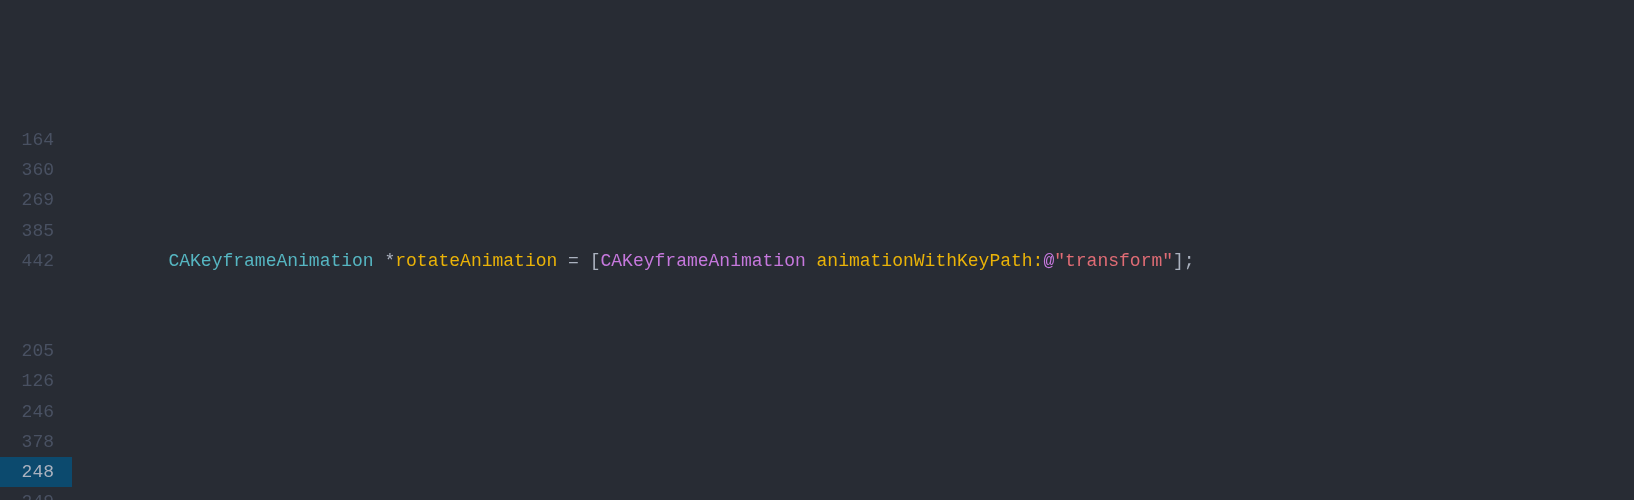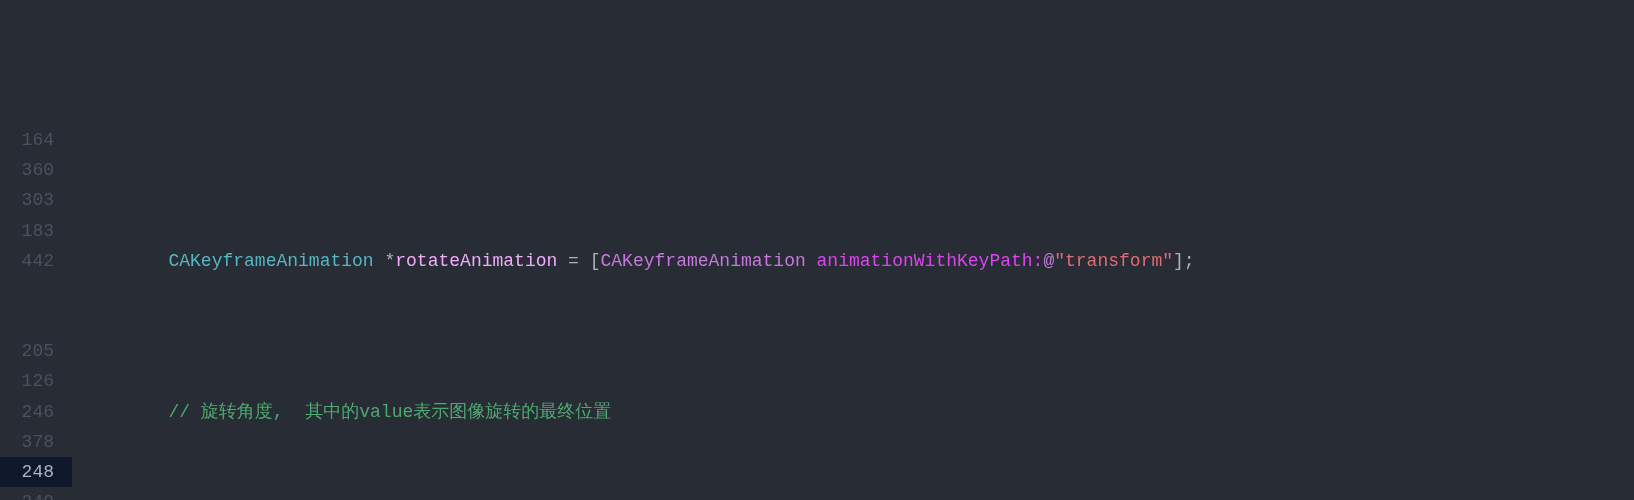--- a/index.html
+++ b/index.html
@@ -26,57 +26,56 @@
     color: #495162;
     user-select: none;
   }
   .gutter .ln {
     display: block;
     padding-right: 18px;
     height: 30.2px;
     line-height: 30.2px;
   }
   .gutter .ln.active {
-    background: #0f172a;
+    background: #0c4a6e;
     color: #abb2bf;
   }
   .code {
     flex: 1;
     padding-top: 4px;
     overflow: hidden;
   }
   .line {
     height: 30.2px;
     line-height: 30.2px;
     padding-left: 10px;
   }
   
   .tk-type    { color: #56b6c2; }
   .tk-punct   { color: #abb2bf; }
-  .tk-ident   { color: #f0abfc; }
-  .tk-method  { color: #d946ef; }
+  .tk-ident   { color: #eab308; }
+  .tk-method  { color: #eab308; }
   .tk-class   { color: #c678dd; }
   .tk-string  { color: #e06c75; }
   .tk-keyword { color: #c678dd; }
   .tk-comment { color: #4caa70; }
 </style>
 </head>
 <body>
 
 
 
 <div class="editor">
-  <div class="gutter" id="gutter"><span class="ln">164</span><span class="ln">360</span><span class="ln">303</span><span class="ln">183</span><span class="ln">442</span><span class="ln"></span><span class="ln"></span><span class="ln">205</span><span class="ln">126</span><span class="ln">246</span><span class="ln">378</span><span class="ln active">248</span><span class="ln">249</span></div>
+  <div class="gutter" id="gutter"><span class="ln">164</span><span class="ln">360</span><span class="ln">269</span><span class="ln">385</span><span class="ln">442</span><span class="ln"></span><span class="ln"></span><span class="ln">205</span><span class="ln">126</span><span class="ln">246</span><span class="ln">378</span><span class="ln active">248</span><span class="ln">249</span></div>
   <div class="code">
 
     
     <div class="line"><span>        </span><span class="tk-type">CAKeyframeAnimation</span><span class="tk-punct"> *</span><span class="tk-ident">rotateAnimation</span><span class="tk-punct"> = </span><span class="tk-punct">[</span><span class="tk-class">CAKeyframeAnimation</span><span class="tk-punct"> </span><span class="tk-method">animationWithKeyPath:</span><span class="tk-keyword">@</span><span class="tk-string">"transform"</span><span class="tk-punct">]</span><span class="tk-punct">;</span></div>
 
     
-    <div class="line"><span>        </span><span class="tk-comment">// 旋转角度,  其中的value表示图像旋转的最终位置</span></div>
 
     
     
 
     
     
 
     
     
 

